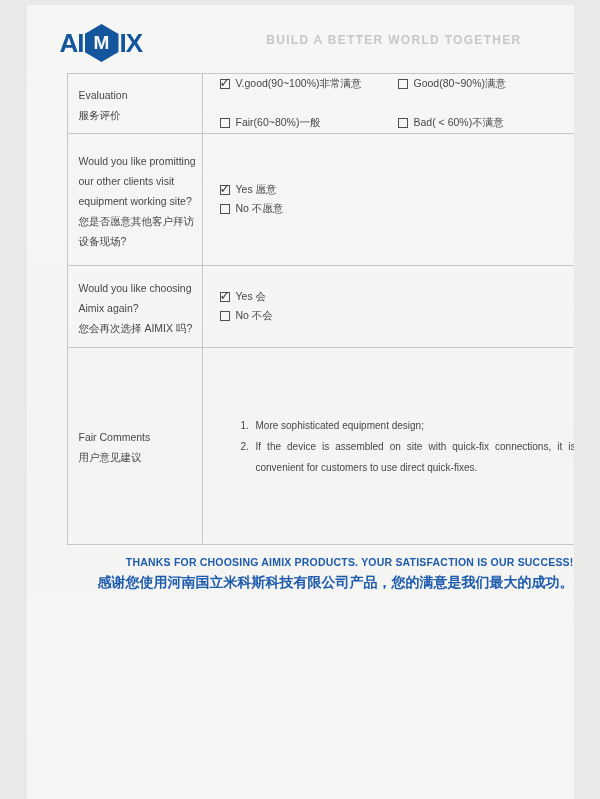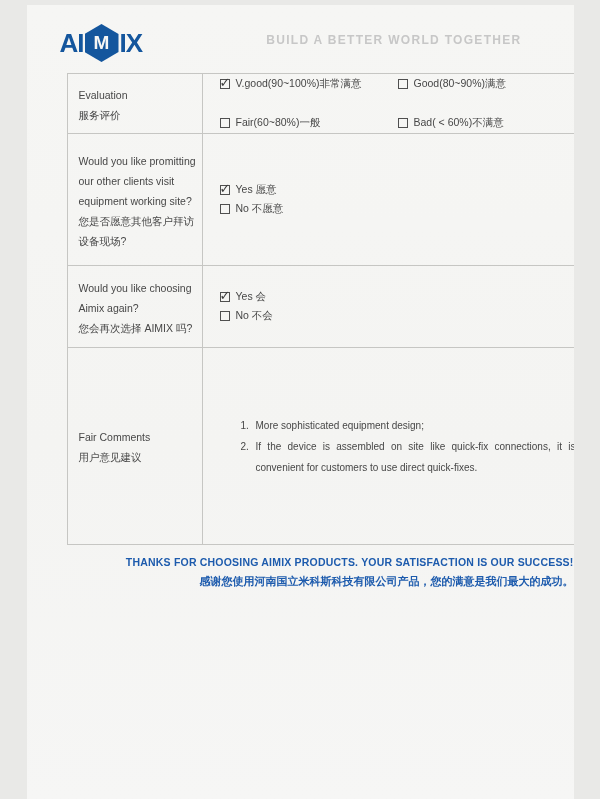--- a/index.html
+++ b/index.html
@@ -76,21 +76,21 @@
     font-size:10px;line-height:21px;
   }
   .comments li{margin:0;text-align:justify;padding-left:4px;}
 
   
   .footer{
     position:absolute;left:0;top:551px;width:100%;
     text-align:right;color:#1d5bad;font-weight:bold;
   }
   .footer .f-en{font-size:10.5px;letter-spacing:.2px;}
-  .footer .f-zh{font-size:11px;margin-top:6px;}
+  .footer .f-zh{font-size:14px;margin-top:6px;}
 </style>
 </head>
 <body>
 
 <div class="page">
 
   <div class="logo">
     <span class="ltxt">AI</span>
     <span class="hex">
       <span>M</span>
@@ -167,21 +167,21 @@
     </div>
 
     <div class="trow r4">
       <div class="cell-l">
         <span>Fair Comments</span>
         <span>用户意见建议</span>
       </div>
       <div class="cell-r">
         <ol class="comments">
           <li>More sophisticated equipment design;</li>
-          <li>If the device is assembled on site like quick-fix connections, it is convenient for customers to use direct quick-fixes.</li>
+          <li>If the device is assembled on site with quick-fix connections, it is convenient for customers to use direct quick-fixes.</li>
         </ol>
       </div>
     </div>
 
   </div>
 
   <div class="footer">
     <div class="f-en">THANKS FOR CHOOSING AIMIX PRODUCTS. YOUR SATISFACTION IS OUR SUCCESS!</div>
     <div class="f-zh">感谢您使用河南国立米科斯科技有限公司产品，您的满意是我们最大的成功。</div>
   </div>

